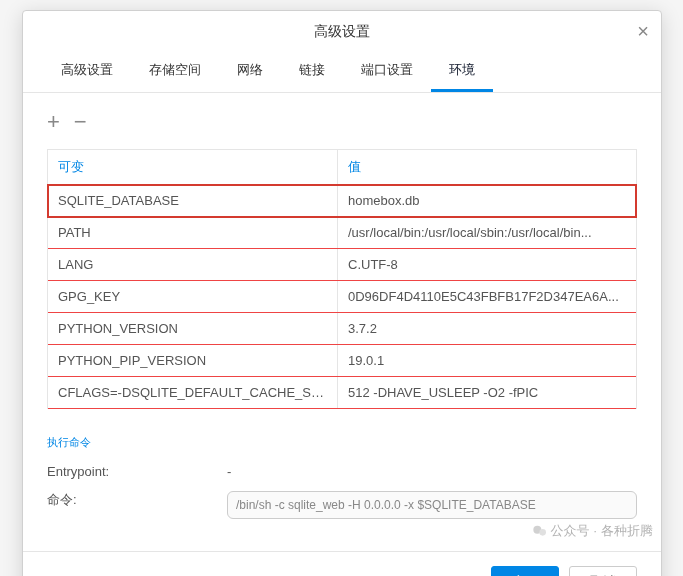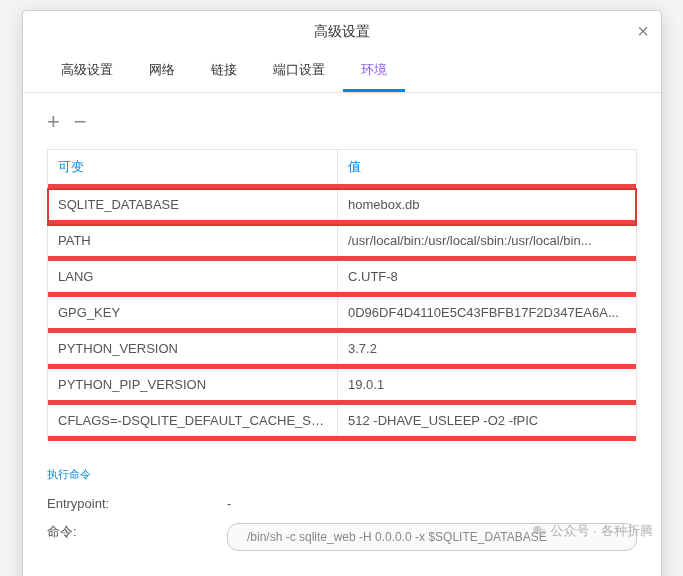--- a/index.html
+++ b/index.html
@@ -44,42 +44,42 @@
       gap: 0;
     }
     .tab {
       padding: 10px 18px;
       color: #333;
       cursor: pointer;
       font-size: 13px;
       border-bottom: 3px solid transparent;
     }
     .tab.active {
-      color: #8b5cf6;
+      color: #0f172a;
       border-bottom: 3px solid #0086e5;
     }
     .body {
       padding: 16px 24px 20px;
     }
     .toolbar {
       display: flex;
       gap: 14px;
       padding-bottom: 14px;
       color: #888;
       font-size: 22px;
       font-weight: 300;
     }
     .toolbar span { cursor: pointer; }
     .table {
       border: 1px solid #e5e5e5;
       border-bottom: none;
     }
     .row {
       display: flex;
-      border-bottom: 5px solid #ef4444;
+      border-bottom: 1px solid #ef4444;
     }
     .row.header {
       color: #0086e5;
     }
     .row.highlight {
       outline: 2px solid #d43a2f;
       outline-offset: -1px;
     }
     .cell-k {
       width: 290px;
@@ -112,22 +112,22 @@
       width: 180px;
       color: #555;
     }
     .form-value {
       flex: 1;
       color: #555;
     }
     .form-input {
       flex: 1;
       border: 1px solid #ccc;
-      border-radius: 11px;
-      padding: 6px 19px;
+      border-radius: 6px;
+      padding: 6px 8px;
       font-size: 12px;
       color: #888;
       background: #fafafa;
       width: 100%;
     }
     .footer {
       display: flex;
       justify-content: flex-end;
       gap: 10px;
       padding: 14px 24px;
@@ -164,20 +164,21 @@
 <body>
 
 <div class="dialog">
   <div class="dialog-header">
     <span>高级设置</span>
     <span class="close-x">×</span>
   </div>
 
   <div class="tabs" id="tab-bar">
       <div class="tab">高级设置</div>
+      <div class="tab">存储空间</div>
       <div class="tab">网络</div>
       <div class="tab">链接</div>
       <div class="tab">端口设置</div>
       <div class="tab active">环境</div>
     </div>
 
   <div class="body">
     <div class="toolbar">
       <span>+</span>
       <span>−</span>

